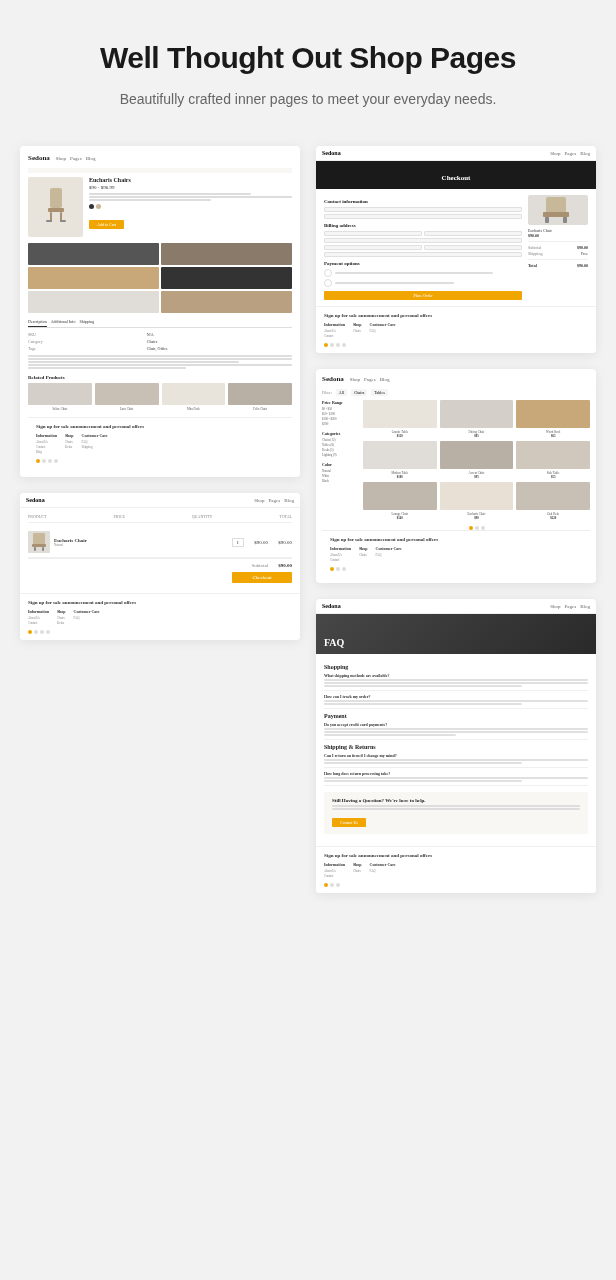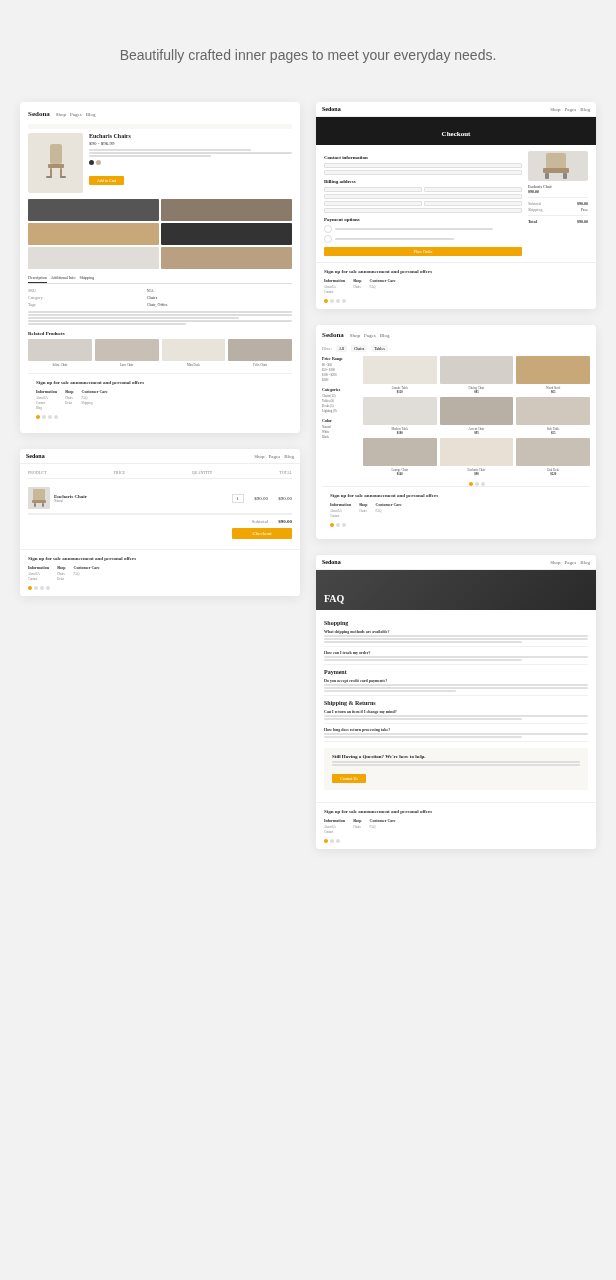--- a/index.html
+++ b/index.html
@@ -26,21 +26,21 @@
       font-weight: 900;
       color: #1a1a1a;
       font-family: 'Arial Black', sans-serif;
       letter-spacing: -0.5px;
       line-height: 1.2;
     }
 
     .header p {
       font-size: 14px;
       color: #666;
-      margin-top: 4px;
+      margin-top: 12px;
       line-height: 1.6;
       font-family: Arial, sans-serif;
     }
 
     .screenshots-grid {
       display: grid;
       grid-template-columns: 1fr 1fr;
       gap: 16px;
     }
 
@@ -738,20 +738,21 @@
       flex-direction: column;
       gap: 16px;
     }
   </style>
 </head>
 <body>
 
 <div class="page-wrapper">
 
   <div class="header">
+    <h1>Well Thought Out Shop Pages</h1>
     <p>Beautifully crafted inner pages to meet
 your everyday needs.</p>
   </div>
 
   <div class="screenshots-grid">
 
     <div class="two-col-pages">
 
       <div class="screenshot-card">
         <div class="product-page">

